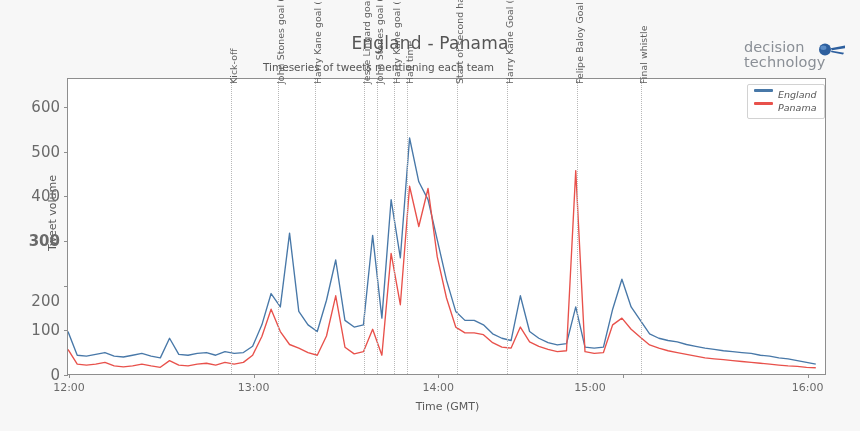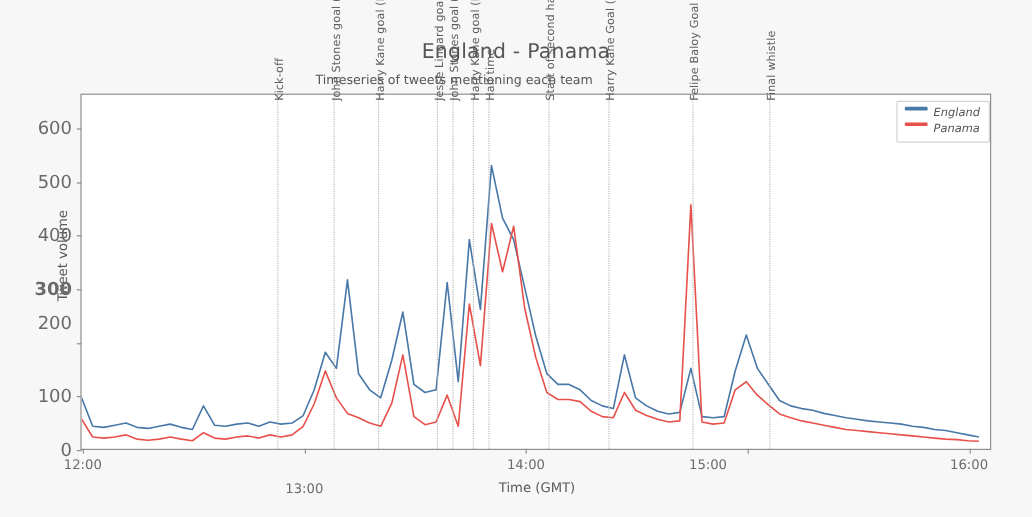--- a/index.html
+++ b/index.html
@@ -92,46 +92,56 @@
   svg{display:block;}
 </style>
 </head>
 <body>
 
 <div id="root">
 
   <div class="title">England - Panama</div>
   <div class="subtitle">Timeseries of tweets mentioning each team</div>
 
+  <div class="logo">
+    <span class="l1">decision</span>
+    <span class="l2">technology</span>
+    <svg class="mark" viewBox="0 0 30 14">
+      <ellipse cx="9" cy="6.5" rx="6" ry="6" fill="#2d5f9e"></ellipse>
+      <ellipse cx="7.4" cy="4.8" rx="3" ry="2.2" fill="#6b9cd4" opacity=".75"></ellipse>
+      <path d="M14.5 5.2 L29 2.6 L29 5.2 L16 7.2 Z" fill="#2d5f9e"></path>
+      <path d="M14.5 7.6 L28 9.8 L27 11.6 L15.5 9.2 Z" fill="#2d5f9e"></path>
+    </svg>
+  </div>
 
   <div class="plot">
 
     <div class="ylab">Tweet volume</div>
     <div class="xlab">Time (GMT)</div>
 
     <div id="yticks">
         <div class="ytick" style="top: 296px;">0</div>
         <div class="ytickmark" style="top: 296px;"></div>
         <div class="ytick" style="top: 251.303px;">100</div>
         <div class="ytickmark" style="top: 251.303px;"></div>
-        <div class="ytick" style="top: 190px;">200</div>
+        <div class="ytick" style="top: 222px;">200</div>
         <div class="ytickmark" style="top: 206.606px;"></div>
         <div class="ytick" style="top: 161.909px; font-weight: bold;">300</div>
         <div class="ytickmark" style="top: 161.909px;"></div>
         <div class="ytick" style="top: 117.212px;">400</div>
         <div class="ytickmark" style="top: 117.212px;"></div>
         <div class="ytick" style="top: 72.5152px;">500</div>
         <div class="ytickmark" style="top: 72.5152px;"></div>
         <div class="ytick" style="top: 27.8182px;">600</div>
         <div class="ytickmark" style="top: 27.8182px;"></div>
       </div>
     <div id="xticks">
         <div class="xtick" style="left: 1px;">12:00</div>
         <div class="xtickmark" style="left: 1px;"></div>
-        <div class="xtick" style="left: 185.634px; margin-top: 20px;">13:00</div>
+        <div class="xtick" style="left: 185.634px;">13:00</div>
         <div class="xtickmark" style="left: 185.634px;"></div>
         <div class="xtick" style="left: 370.268px;">14:00</div>
         <div class="xtickmark" style="left: 370.268px;"></div>
         <div class="xtick" style="left: 522px;">15:00</div>
         <div class="xtickmark" style="left: 554.902px;"></div>
         <div class="xtick" style="left: 739.537px;">16:00</div>
         <div class="xtickmark" style="left: 739.537px;"></div>
       </div>
 
     <div class="plotclip">

